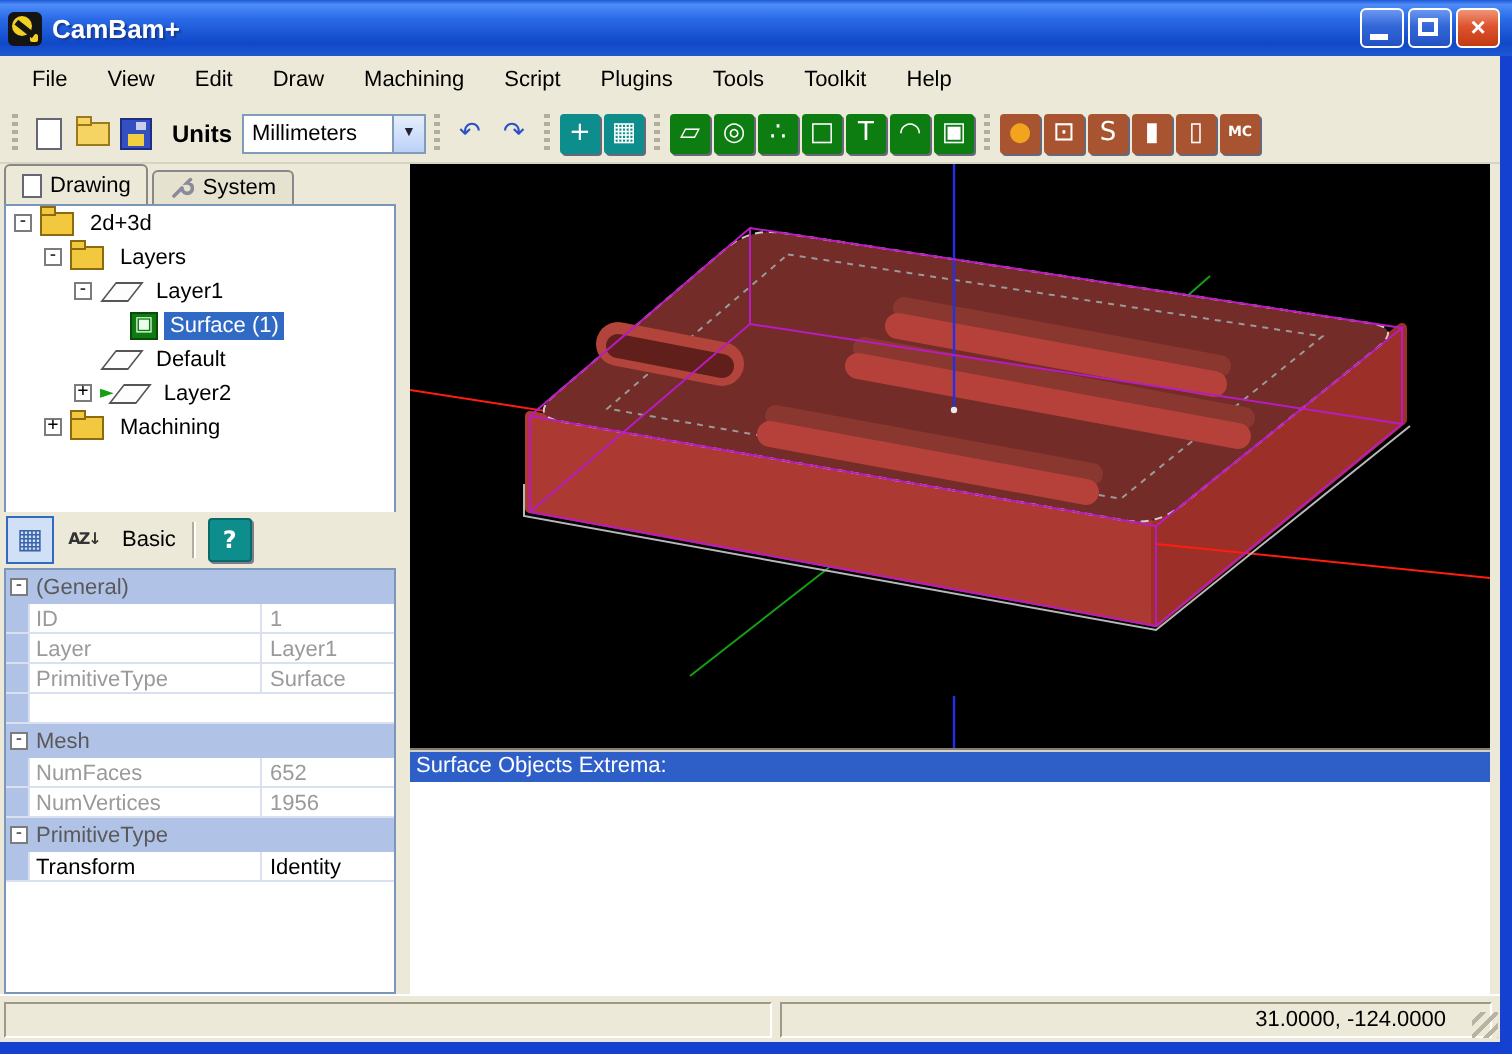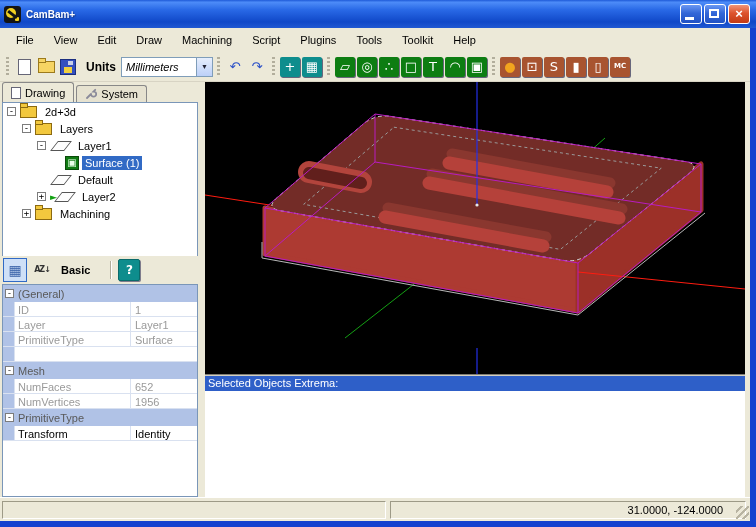--- a/index.html
+++ b/index.html
@@ -5,21 +5,21 @@
   html,body{margin:0;padding:0;background:#444;}
   #win{position:relative;width:756px;height:527px;background:#ece9d8;overflow:hidden;
        font-family:"Liberation Sans","DejaVu Sans",sans-serif;font-size:11px;color:#000;}
   
   .titlebar{position:absolute;left:0;top:0;width:756px;height:28px;display:flex;align-items:center;
     background:linear-gradient(180deg,#1e5ad8 0%,#4d8cf8 8%,#2969e6 35%,#1048c8 78%,#2058d2 100%);}
   .logo{width:17px;height:17px;margin:0 5px 0 4px;background:#141414;border-radius:3px;position:relative;flex:0 0 auto;}
   .logo::before{content:"";position:absolute;left:2px;top:2px;width:10px;height:10px;border-radius:50%;background:#f2d021;}
   .logo::after{content:"";position:absolute;left:3px;top:7px;width:11px;height:3px;background:#141414;transform:rotate(38deg);}
   .logo i{position:absolute;right:2px;bottom:2px;width:4px;height:4px;background:#f2d021;border-radius:1px;}
-  .title{color:#fff;font-size:10px;font-weight:bold;text-shadow:1px 1px 1px #163a8c;text-align:center;}
+  .title{color:#fff;font-size:13px;font-weight:bold;text-shadow:1px 1px 1px #163a8c;text-align:center;}
   .winbtns{margin-left:auto;margin-right:6px;display:flex;gap:2px;}
   .wbtn{width:22px;height:20px;border:1px solid #fff;border-radius:3px;position:relative;
         background:linear-gradient(180deg,#6a97f2 0%,#3367d8 45%,#2152c4 100%);box-sizing:border-box;}
   .wbtn.close{background:linear-gradient(180deg,#f09478 0%,#dd542e 45%,#c23a14 100%);
         color:#fff;font-weight:bold;font-size:13px;text-align:center;line-height:17px;}
   .wbtn.min i{position:absolute;left:4px;bottom:3px;width:9px;height:3px;background:#fff;}
   .wbtn.max i{position:absolute;left:4px;top:4px;width:10px;height:9px;border:2px solid #fff;box-sizing:border-box;}
   
   .menubar{position:absolute;left:0;top:28px;width:756px;height:24px;background:#ece9d8;display:flex;align-items:center;padding-left:6px;box-sizing:border-box;}
   .mitem{padding:3px 10px;}
@@ -32,21 +32,21 @@
   .glyph{font-family:"DejaVu Sans",sans-serif;font-size:13px;line-height:1;color:#fff;}
   .glyph.small{font-size:7px;font-weight:bold;letter-spacing:0;}
   .shp{position:relative;display:block;}
   .shape-page .shp{width:11px;height:14px;background:#fff;border:1px solid #667;}
   .shape-folder .shp{width:15px;height:10px;background:#f6d463;border:1px solid #9c7a1c;}
   .shape-folder .shp::before{content:"";position:absolute;top:-4px;left:-1px;width:6px;height:3px;background:#f6d463;border:1px solid #9c7a1c;}
   .shape-floppy .shp{width:14px;height:14px;background:#3450c0;border:1px solid #1c2f80;}
   .shape-floppy .shp::before{content:"";position:absolute;left:3px;bottom:1px;width:8px;height:6px;background:#f0d040;}
   .shape-floppy .shp::after{content:"";position:absolute;right:2px;top:1px;width:5px;height:4px;background:#c8d0e8;}
   .units-label{font-weight:bold;font-size:12px;margin:0 5px 0 7px;}
-  .combo{width:92px;height:20px;background:#fff;border:1px solid #7f9db9;display:flex;align-items:center;padding-left:4px;box-sizing:border-box;font-style:italic;}
+  .combo{width:92px;height:20px;background:#fff;border:1px solid #7f9db9;display:flex;align-items:center;padding-left:4px;box-sizing:border-box;}
   .combo .arrowbtn{margin-left:auto;width:15px;height:18px;background:linear-gradient(180deg,#e6eefc,#bcd0f8);border-left:1px solid #7f9db9;display:flex;align-items:center;justify-content:center;font-size:7px;color:#223;}
   
   .leftcol{position:absolute;left:0;top:82px;width:200px;height:415px;}
   .tabs{height:20px;display:flex;padding-left:2px;}
   .tab{display:inline-flex;align-items:center;gap:4px;padding:0 8px;border:1px solid #888;border-bottom:none;border-radius:3px 3px 0 0;background:#ece9d8;margin-right:2px;box-sizing:border-box;}
   .tab.active{height:20px;z-index:2;}
   .tab.inactive{height:17px;margin-top:3px;background:#e6e2d0;}
   .page-icon{width:8px;height:10px;background:#fff;border:1px solid #667;display:inline-block;}
   .wrench-icon{display:inline-flex;}
   .treepanel{position:absolute;top:20px;left:2px;width:194px;height:153px;background:#fff;border:1px solid #7a96b8;overflow:hidden;}
@@ -62,21 +62,21 @@
   .tlabel{padding:1px 3px;}
   .tlabel.sel{background:#316ac5;color:#fff;}
   
   .propbar{position:absolute;top:174px;left:0;width:200px;height:28px;display:flex;align-items:center;padding-left:3px;box-sizing:border-box;background:#ece9d8;}
   .pgbtn{width:22px;height:22px;display:inline-flex;align-items:center;justify-content:center;border:1px solid transparent;margin-right:3px;}
   .pgbtn.selected{border-color:#316ac5;background:#cfe0f7;}
   .pgbtn .glyph{color:#3a62a8;font-size:14px;}
   .pgbtn .glyph.az{color:#333;font-size:8px;font-weight:bold;letter-spacing:-1px;}
   .pgbtn.help{width:20px;height:20px;background:#0e8d8d;border:1px solid #0a6a6a;border-radius:2px;box-shadow:1px 1px 0 rgba(16,16,64,.5);}
   .pgbtn.help .glyph{color:#fff;font-size:12px;font-weight:bold;}
-  .basic-label{margin:0 20px 0 4px;font-weight:bold;}
+  .basic-label{margin:0 8px 0 4px;}
   .pgsep{width:1px;height:18px;background:#b2ae9c;border-right:1px solid #fff;margin-right:6px;}
   .propgrid{position:absolute;top:202px;left:2px;width:194px;height:211px;background:#fff;border:1px solid #7a96b8;overflow:hidden;}
   .pcat{height:17px;background:#b0c2e6;color:#595959;display:flex;align-items:center;padding-left:2px;}
   .pcatexp{width:9px;height:9px;box-sizing:border-box;border:1px solid #7c7c7c;background:#fff;font-size:9px;line-height:6px;text-align:center;margin-right:4px;color:#333;font-family:"DejaVu Sans Mono",monospace;}
   .prow{height:15px;display:flex;box-sizing:border-box;border-bottom:1px solid #d9e1f0;}
   .pindent{width:11px;background:#b0c2e6;border-right:1px solid #d9e1f0;flex:0 0 auto;}
   .pname{width:116px;padding:2px 2px 0 3px;border-right:1px solid #d9e1f0;box-sizing:border-box;flex:0 0 auto;}
   .pval{flex:1;padding:2px 2px 0 4px;}
   .ro{color:#9a9a9a;}
   
@@ -367,21 +367,21 @@
           <path d="M170,32 L496,82 L373,181 L60,126 Z"></path>
           <path d="M170,80 L496,130 L373,231 L60,174 Z"></path>
           <line x1="170" y1="32" x2="170" y2="80"></line>
           <line x1="496" y1="82" x2="496" y2="130"></line>
           <line x1="373" y1="181" x2="373" y2="231"></line>
           <line x1="60" y1="126" x2="60" y2="174"></line>
         </g>
       </svg>
     </div>
     <div class="infopanel">
-      <div class="infohdr">Selected Objects Extrema:</div>
+      <div class="infohdr">Surface Objects Extrema:</div>
     </div>
   </div>
 
   <div class="statusbar">
     <div class="spanel sleft"></div>
     <div class="spanel sright">31.0000, -124.0000</div>
     <div class="grip"></div>
   </div>
 
   <div class="edge-r"></div>

